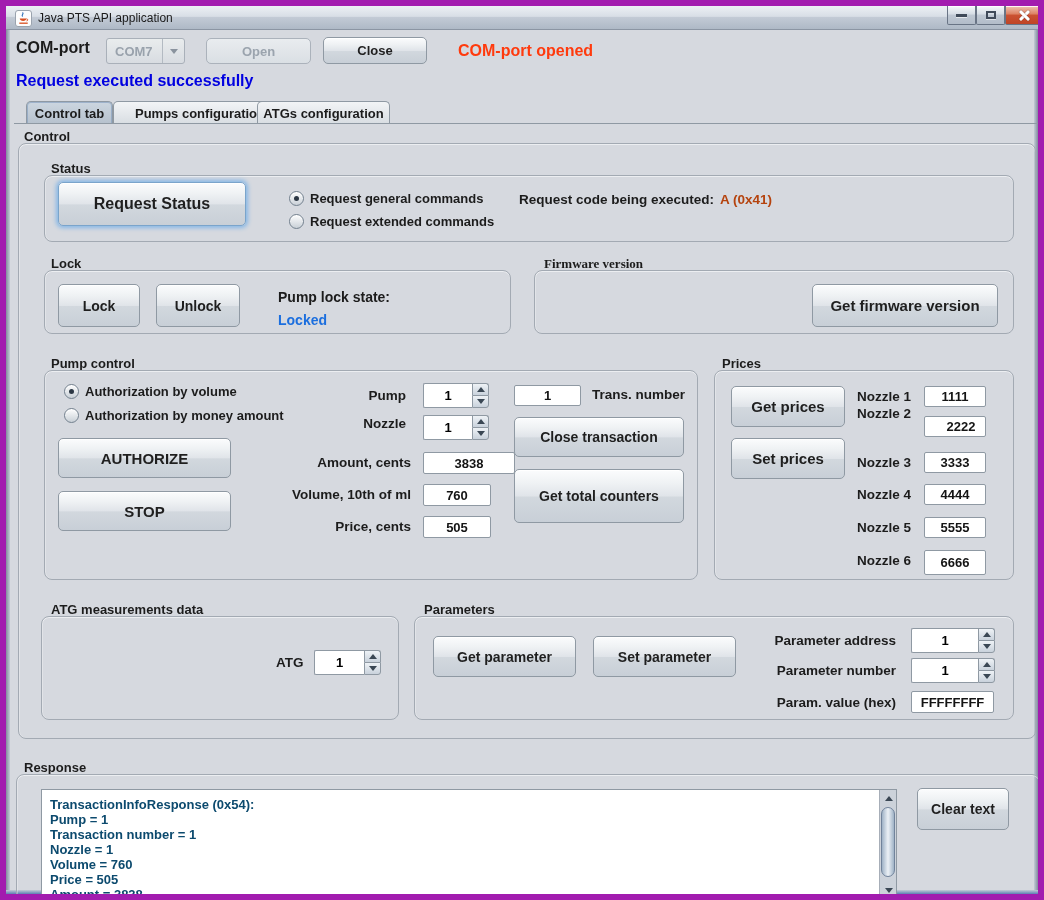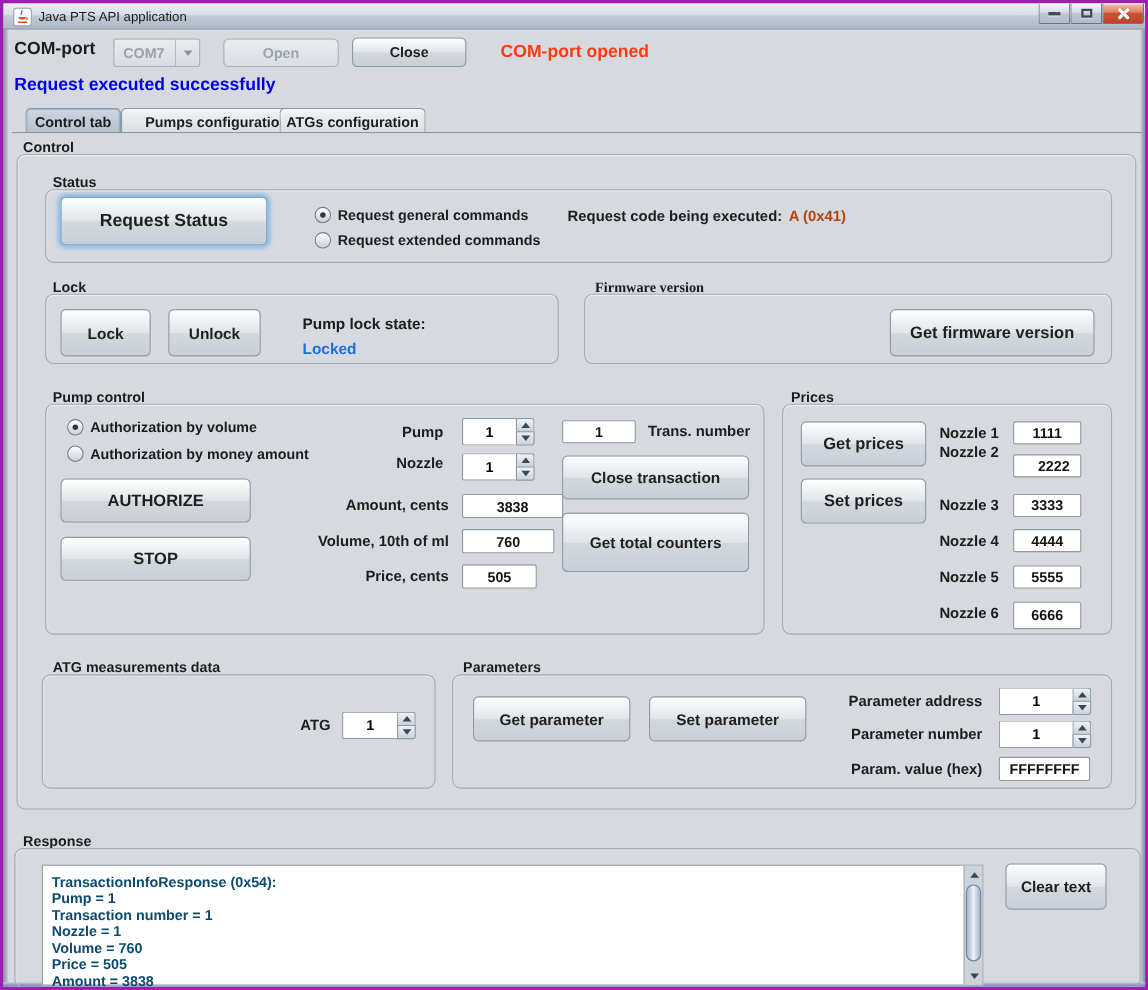--- a/index.html
+++ b/index.html
@@ -1,19 +1,19 @@
 <!DOCTYPE html>
 <html><head>
 <meta charset="utf-8">
 <style>
   * { box-sizing: border-box; margin: 0; padding: 0; }
   body { width: 1044px; height: 900px; font-family: "Liberation Sans", sans-serif; }
   .window {
     position: relative; width: 1044px; height: 900px; overflow: hidden;
-    background: #aab4c2; border: 3px solid #a21caf;
+    background: #aab4c2; border: 6px solid #a21caf;
   }
   
   .titlebar {
     position: absolute; left: 0; top: 0; width: 100%; height: 24px;
     background: linear-gradient(to bottom, #ecf0f4 0%, #d8dee6 45%, #c2cad5 50%, #aeb9c6 100%);
     border-bottom: 1px solid #8b95a3;
   }
   .app-icon {
     position: absolute; left: 9px; top: 4px; width: 17px; height: 17px;
     background: #fdfdfd; border: 1px solid #9aa3ae; border-radius: 3px;
@@ -223,21 +223,21 @@
           <span class="tri-up"></span>
         </div>
       <div class="sp-down">
           <span class="tri-down"></span>
         </div>
     </div>
   </div>
   <div class="lbl right" style="left:230px; top:449px; width:175px; font-size:13.5px;">Amount, cents</div>
   <div class="field" style="left:417px; top:446px; width:92px; height:22px;">3838</div>
   <div class="lbl right" style="left:230px; top:481px; width:175px; font-size:13.5px;">Volume, 10th of ml</div>
-  <div class="field" style="left:417px; top:478px; width:84px; height:22px;">760</div>
+  <div class="field" style="left:417px; top:478px; width:68px; height:22px;">760</div>
   <div class="lbl right" style="left:230px; top:513px; width:175px; font-size:13.5px;">Price, cents</div>
   <div class="field" style="left:417px; top:510px; width:68px; height:22px;">505</div>
 
   <div class="field" style="left:508px; top:379px; width:67px; height:21px;">1</div>
   <div class="lbl" style="left:586px; top:381px; font-size:13.5px;">Trans. number</div>
   <div class="btn" style="left:508px; top:463px; width:170px; height:54px;">Get total counters</div>
   <div class="btn" style="left:508px; top:411px; width:170px; height:40px;">Close transaction</div>
 
   <div class="lbl" style="left:716px; top:350px;">Prices</div>
   <div class="groupbox" style="left:708px; top:364px; width:300px; height:210px;"></div>

